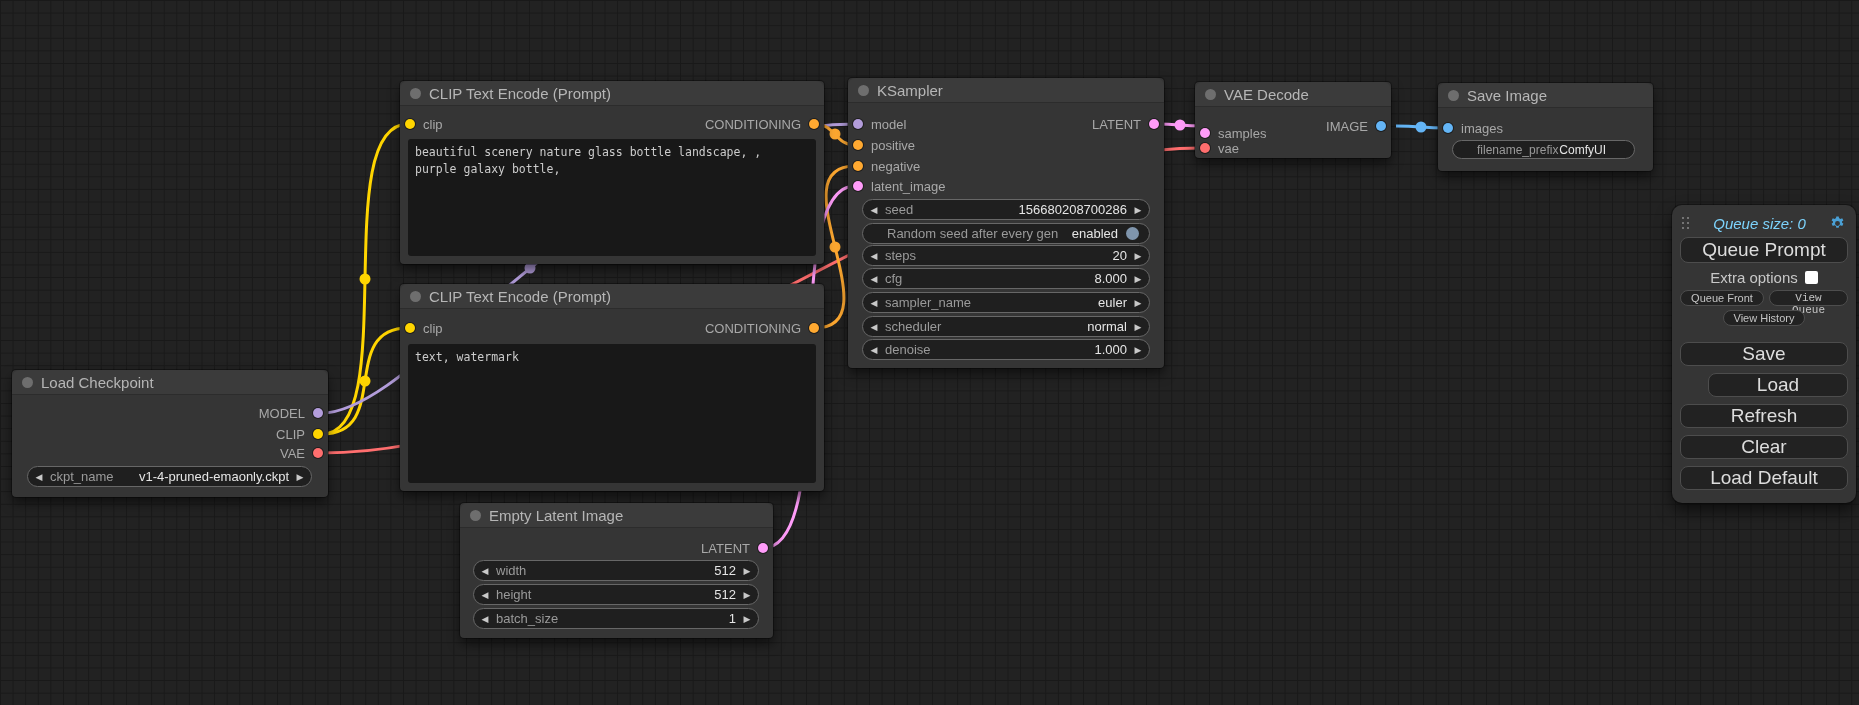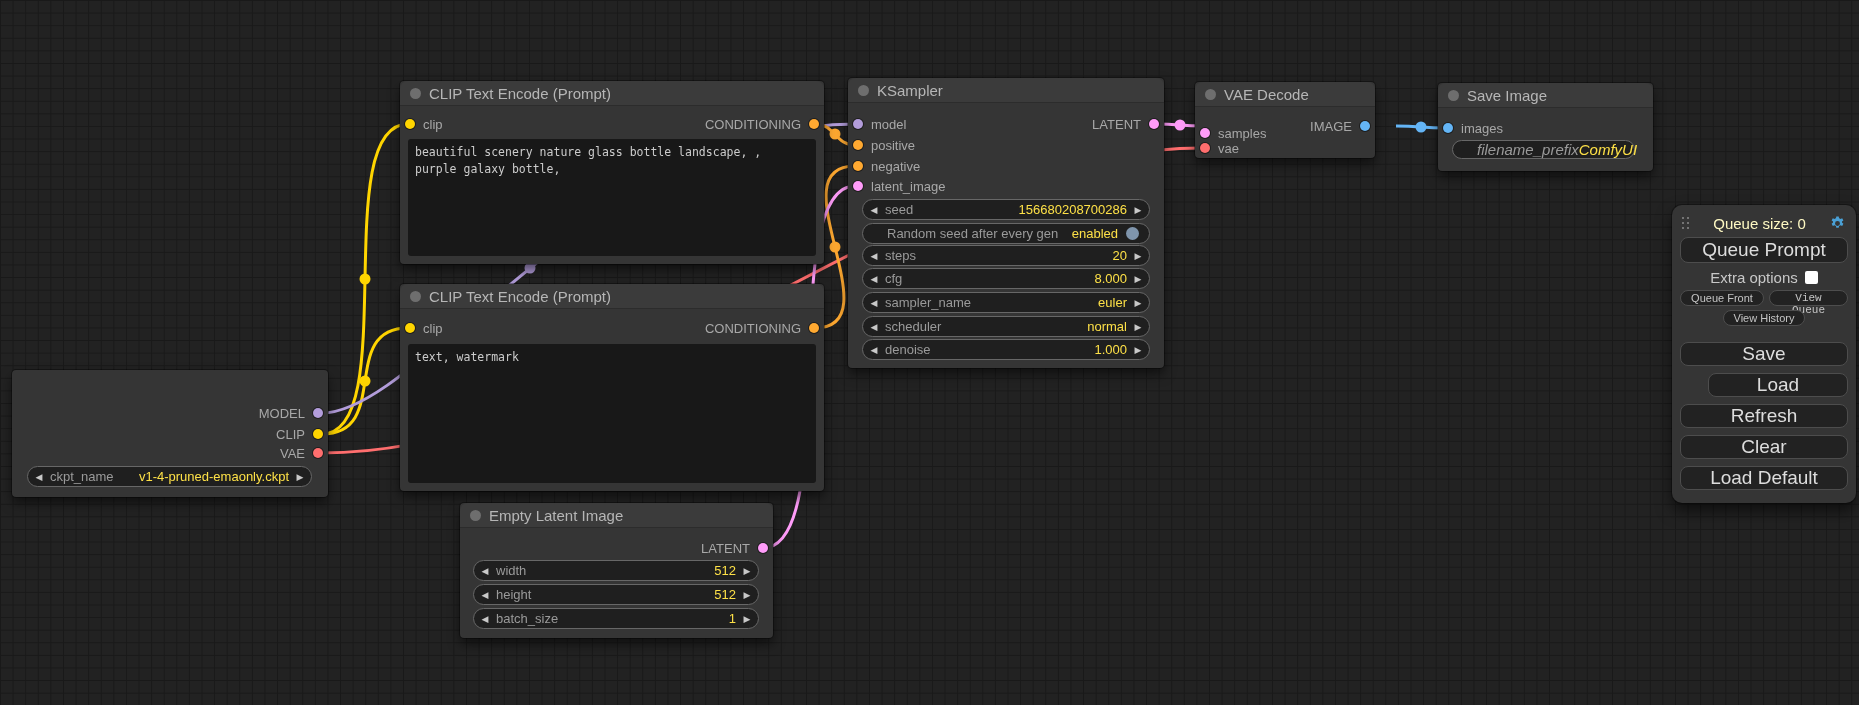--- a/index.html
+++ b/index.html
@@ -29,35 +29,35 @@
   .slot .dot{width:10px;height:10px;border-radius:50%;box-shadow:0 0 0 1px rgba(0,0,0,.45);flex:0 0 auto;}
   .slot.in{left:5px;gap:8px;}
   .slot.out{right:5px;gap:8px;flex-direction:row;}
   .widget{
     position:absolute;height:19px;display:flex;align-items:center;
     background:#1f1f1f;border:1px solid #676767;border-radius:11px;
     font-size:13px;color:#9a9a9a;
   }
   .widget .arrow{width:22px;text-align:center;color:#c8c8c8;font-size:9px;flex:0 0 auto;cursor:pointer;}
   .widget .w-label{flex:0 0 auto;}
-  .widget .w-value{margin-left:auto;color:#fde047;}
+  .widget .w-value{margin-left:auto;color:#e5e5e5;}
   .widget .w-end{width:22px;flex:0 0 auto;}
   .widget.no-arrows{padding:0 10px;}
   .widget .toggle{width:13px;height:13px;border-radius:50%;margin-left:8px;flex:0 0 auto;}
   .prompt-text{
     position:absolute;background:#181818;border:none;border-radius:3px;resize:none;
     font-family:"DejaVu Sans Mono",monospace;font-size:11.5px;line-height:1.45;color:#cccccc;
     padding:5px 7px;box-sizing:border-box;outline:none;
   }
   
   #queue-panel{
     position:absolute;z-index:3;background:#353535;border-radius:10px;
     box-shadow:0 8px 16px rgba(0,0,0,.6), 0 0 0 1px rgba(0,0,0,.3);
   }
-  .qp-header{display:flex;align-items:center;height:22px;margin:7px 10px 2px 10px;color:#fef9c3;font-size:15px;}
+  .qp-header{display:flex;align-items:center;height:22px;margin:7px 10px 2px 10px;color:#7dd3fc;font-size:15px;font-style:italic;}
   .qp-title{flex:1;text-align:center;}
   .drag-handle{width:8px;height:12px;position:relative;flex:0 0 auto;}
   .drag-handle i{position:absolute;width:2px;height:2px;border-radius:50%;background:#8a8a8a;}
   .qbtn{
     display:block;position:absolute;left:8px;right:8px;box-sizing:border-box;
     background:#222222;border:1px solid #4d4d4d;border-radius:8px;color:#dddddd;
     text-align:center;cursor:pointer;font-family:"Liberation Sans",sans-serif;
   }
   .qbtn.big{font-size:19px;padding:0;}
   .qbtn.small{font-size:11px;color:#c4c4c4;border-radius:9px;}
@@ -83,20 +83,24 @@
     <path d="M815,328 C895,328 775,166 855,166" stroke="#FFA931"></path>
     <circle cx="835" cy="247" r="5.5" fill="#FFA931"></circle>
     <path d="M763,548 C843,548 775,186 855,186" stroke="#FF9CF9"></path>
     <path d="M1156,124 C1180,124 1179,126 1203,126" stroke="#FF9CF9"></path>
     <circle cx="1180" cy="125" r="5.5" fill="#FF9CF9"></circle>
     <path d="M1396,126 C1421,126 1421,128 1446,128" stroke="#64B5F6"></path>
     <circle cx="1421" cy="127" r="5.5" fill="#64B5F6"></circle>
   </svg>
 
   <div class="node" style="left:12px;top:370px;width:316px;height:127px;">
+    <div class="node-title">
+      <span class="title-dot"></span>
+      <span class="title-text">Load Checkpoint</span>
+    </div>
     <div class="slot out" style="top:34px;">
       <span>MODEL</span>
       <span class="dot" style="background: rgb(179, 157, 219);"></span>
     </div>
     <div class="slot out" style="top:55px;">
       <span>CLIP</span>
       <span class="dot" style="background: rgb(255, 213, 0);"></span>
     </div>
     <div class="slot out" style="top:74px;">
       <span>VAE</span>
@@ -233,21 +237,21 @@
       <span class="arrow w-end">▶</span>
     </div>
     <div class="widget" style="left:14px;right:14px;top:261px;">
       <span class="arrow">◀</span>
       <span class="w-label">denoise</span>
       <span class="w-value">1.000</span>
       <span class="arrow w-end">▶</span>
     </div>
   </div>
 
-  <div class="node" style="left:1195px;top:82px;width:180px;height:76px;">
+  <div class="node" style="left:1195px;top:82px;width:196px;height:76px;">
     <div class="node-title">
       <span class="title-dot"></span>
       <span class="title-text">VAE Decode</span>
     </div>
     <div class="slot in" style="top:42px;">
       <span class="dot" style="background: rgb(255, 156, 249);"></span>
       <span>samples</span>
     </div>
     <div class="slot in" style="top:57px;">
       <span class="dot" style="background: rgb(255, 110, 110);"></span>
@@ -261,21 +265,21 @@
 
   <div class="node" style="left:1438px;top:83px;width:215px;height:88px;">
     <div class="node-title">
       <span class="title-dot"></span>
       <span class="title-text">Save Image</span>
     </div>
     <div class="slot in" style="top:36px;">
       <span class="dot" style="background: rgb(100, 181, 246);"></span>
       <span>images</span>
     </div>
-    <div class="widget no-arrows" style="left:14px;right:18px;top:57px;height:17px;font-size:15px;font-style:italic;">
+    <div class="widget no-arrows" style="left:14px;right:18px;top:57px;height:17px;font-size:12px;">
       <span class="w-label" style="margin-left:14px;">filename_prefix</span>
       <span class="w-value" style="margin-right:18px;">ComfyUI</span>
     </div>
   </div>
 
   <div id="queue-panel" style="left:1672px;top:205px;width:184px;height:298px;">
     <div class="qp-header">
       <span class="drag-handle">
         <i style="left:0;top:0;"></i>
           <i style="left:5px;top:0;"></i>

